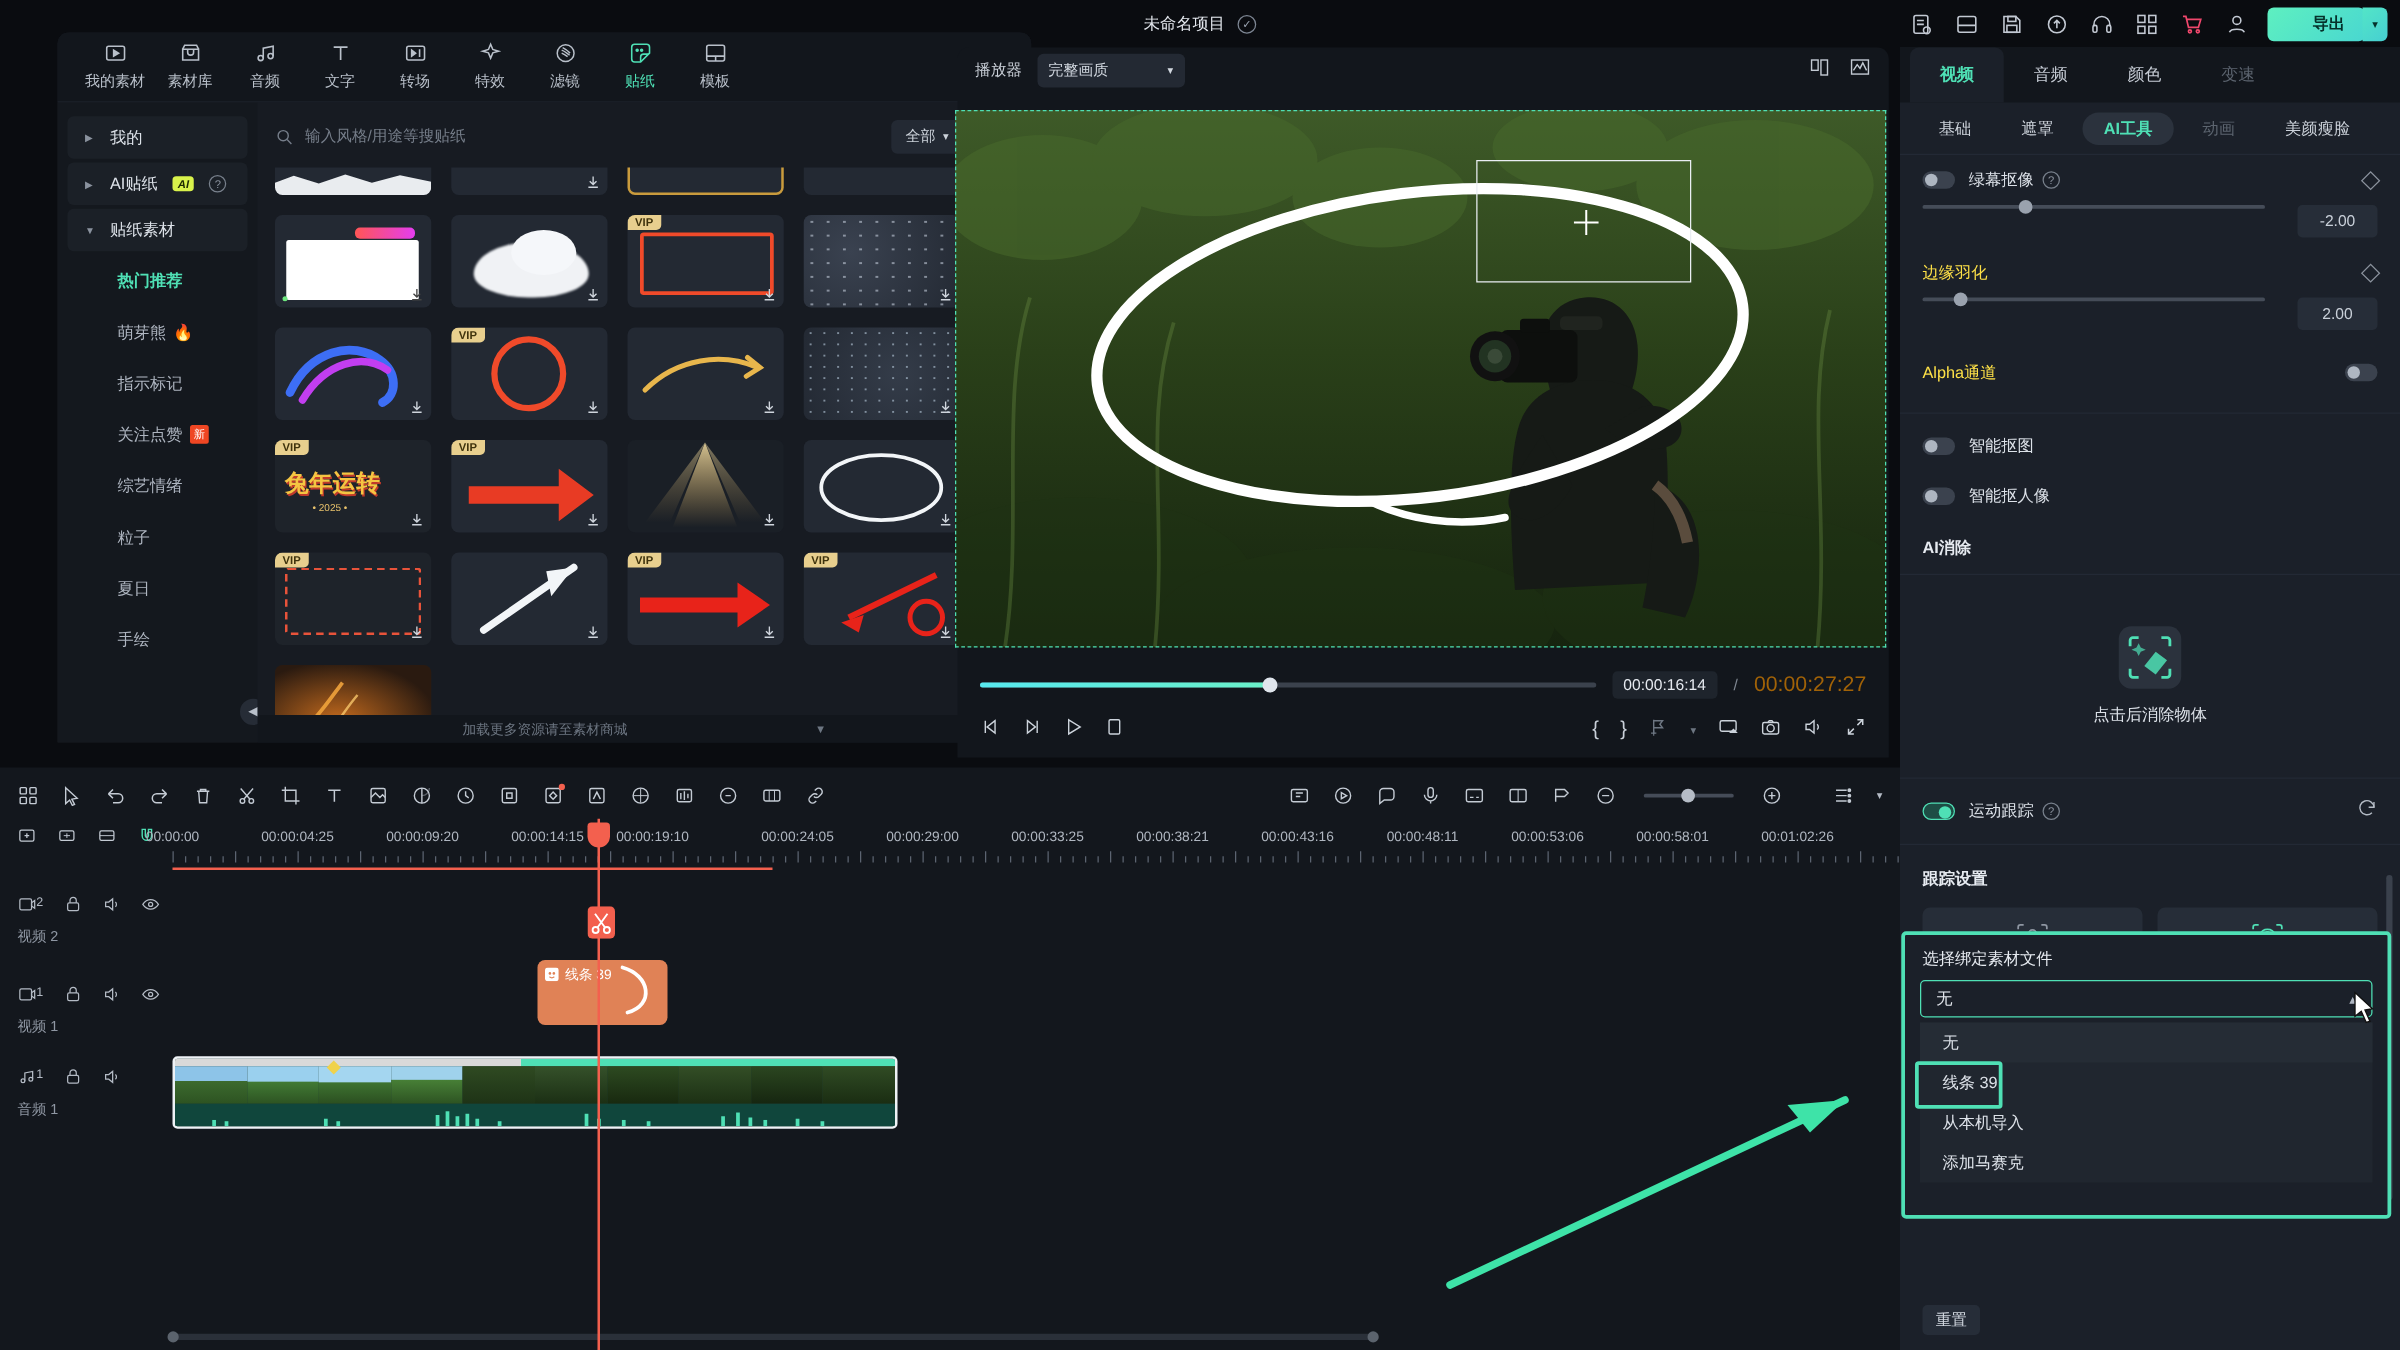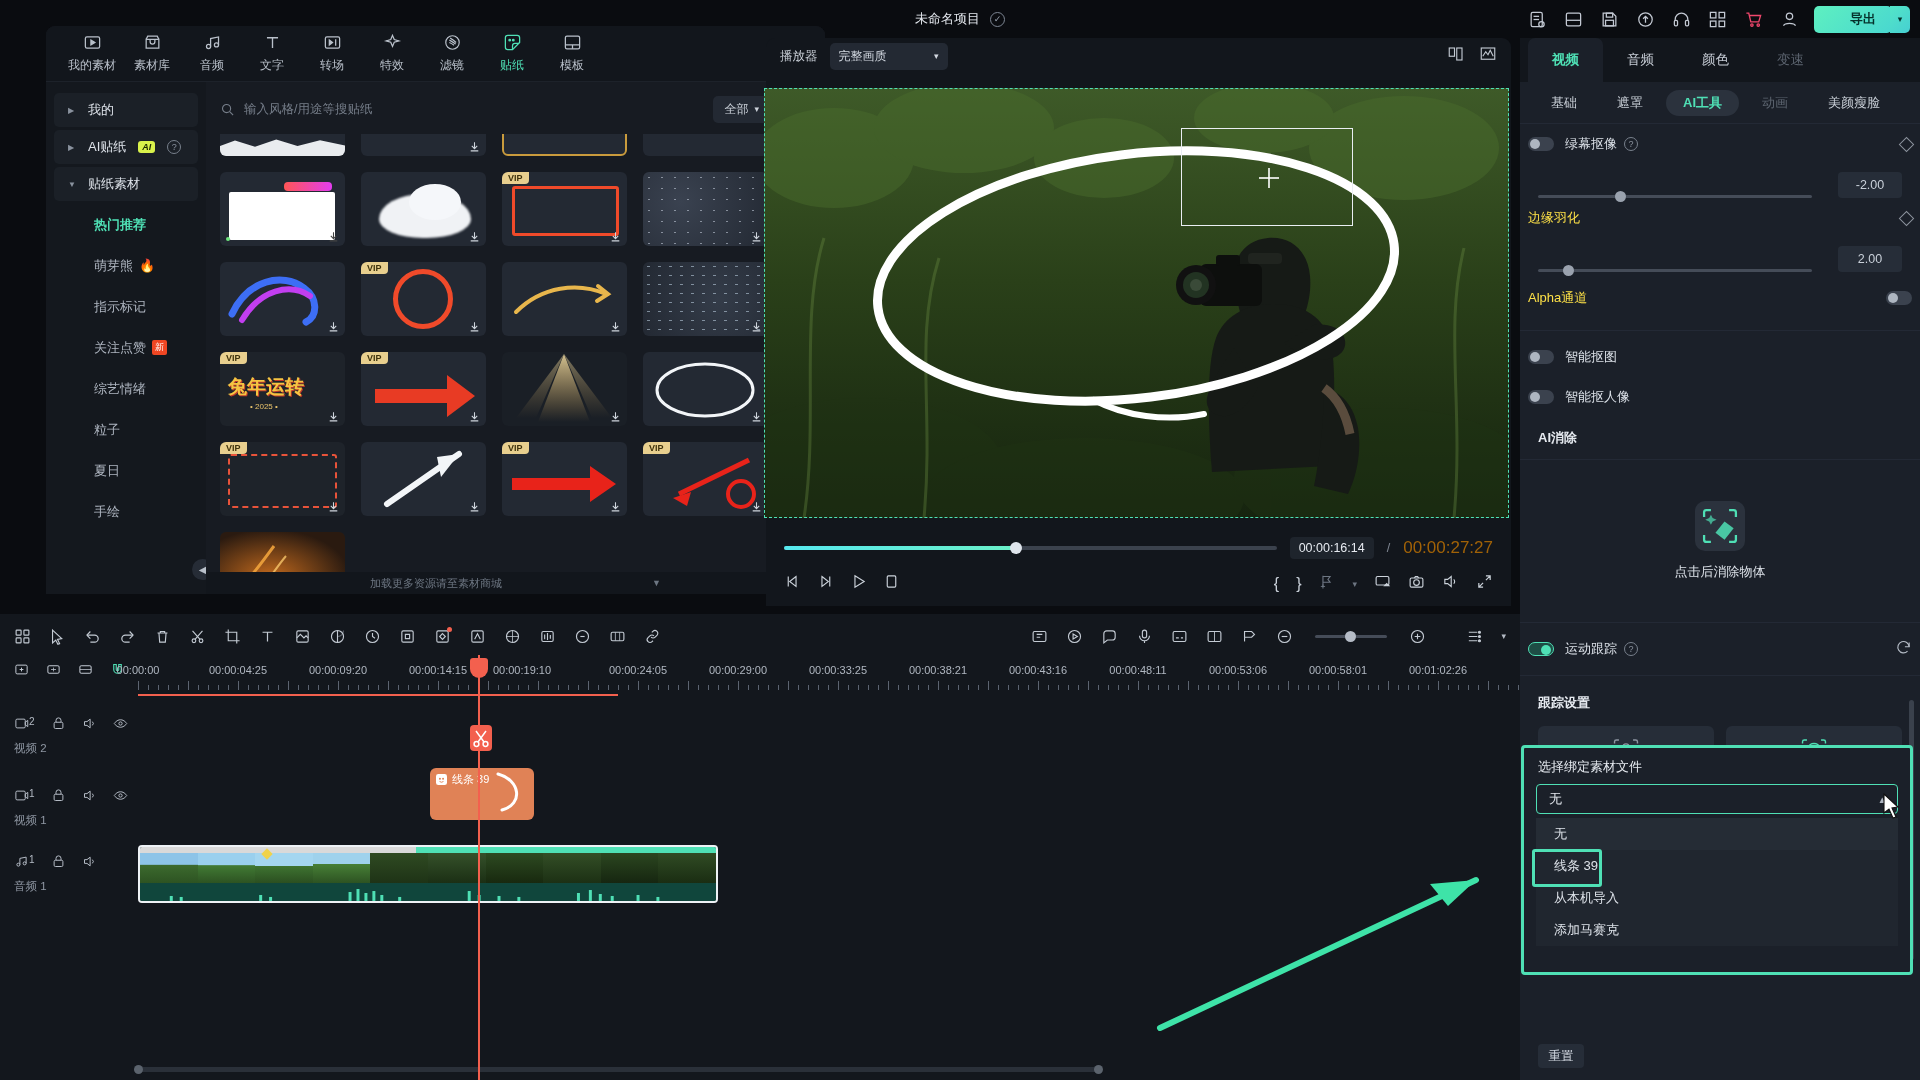--- a/index.html
+++ b/index.html
@@ -106,29 +106,29 @@
     color:#c6ccd5; cursor:pointer;}
   .rp-tab.active { color:#4fe0b5; background:#1b2029; border-radius:7px 7px 0 0; font-weight:bold;}
   .rp-tab.dis { color:#5c646f; }
   .rp-sub { height:42px; display:flex; align-items:center; padding-left:14px; gap:6px;
     border-bottom:1px solid #232935;}
   .sub { height:26px; padding:0 17px; border-radius:13px; display:flex; align-items:center;
     font-size:13px; color:#ccd2da; cursor:pointer;}
   .sub.active { background:#2b323d; color:#4fe0b5; font-weight:bold;}
   .sub.dis { color:#5c646f; }
   .rp-body { position:absolute; top:86px; bottom:0; left:0; right:0; overflow:hidden; }
-  .row { display:flex; align-items:center; padding:0 8px; height:40px; }
+  .row { display:flex; align-items:center; padding:0 18px; height:40px; }
   .tog { width:26px; height:14px; border-radius:8px; background:#3b424e; position:relative; cursor:pointer;}
   .tog i { position:absolute; left:2px; top:2px; width:10px; height:10px; border-radius:50%; background:#aeb6c1;}
   .tog.on { background:#1e4d45; border:1px solid #4fe0b5;}
   .tog.on i { left:auto; right:2px; background:#4fe0b5;}
   .lbl { font-size:13px; color:#dde2e9; margin-left:11px;}
   .lbl.dis { color:#fde047; }
   .diamond { width:11px; height:11px; border:1.3px solid #8b929d; transform:rotate(45deg); margin-left:auto;}
-  .sld-row { display:flex; align-items:flex-end; padding:0 18px; gap:26px; height:34px;}
+  .sld-row { display:flex; align-items:flex-start; padding:0 18px; gap:26px; height:34px;}
   .sld { flex:1; height:3px; background:#454c58; border-radius:2px; position:relative;}
   .sld i { position:absolute; top:-4px; width:11px; height:11px; border-radius:50%; background:#9aa2ae; margin-left:-5px;}
   .numbox { width:64px; height:26px; background:#262d38; border-radius:4px; display:flex;
     align-items:center; justify-content:center; font-size:12.5px; color:#c9d0d9;}
   .sect-title { padding:12px 18px 6px 18px; font-size:13px; font-weight:bold; color:#e6eaf0;}
   .divider { height:1px; background:#232935; margin:6px 0;}
   .ai-area { height:150px; display:flex; flex-direction:column; align-items:center; justify-content:center; gap:12px;}
   .ai-ico { width:50px; height:50px; background:#2b323d; border-radius:10px;
     display:flex; align-items:center; justify-content:center;}
   .ai-cap { font-size:13px; color:#dde2e9;}

